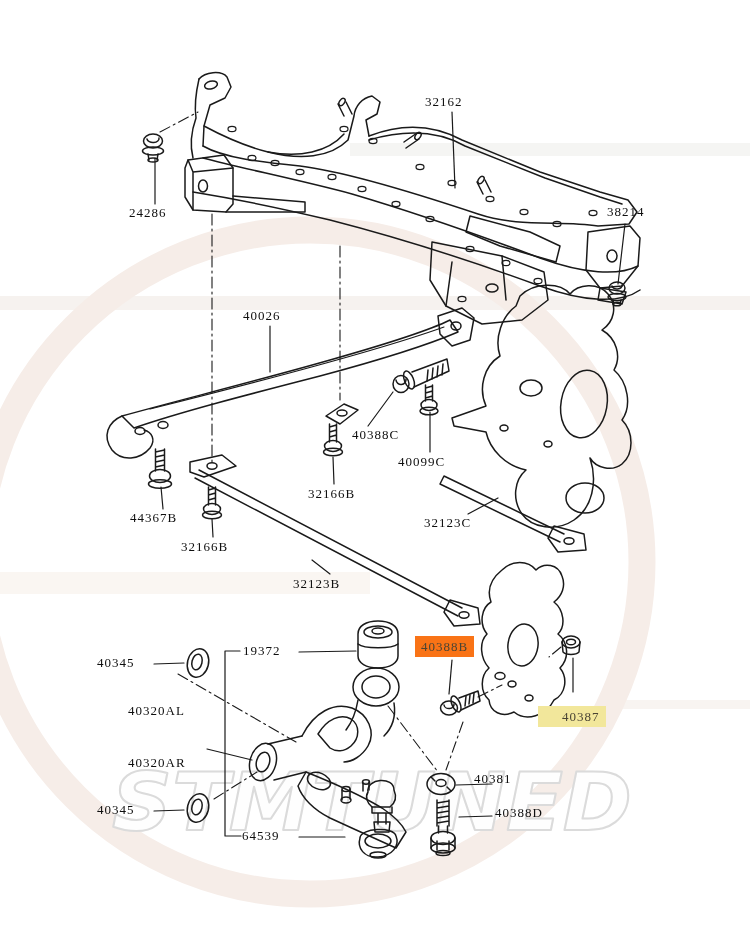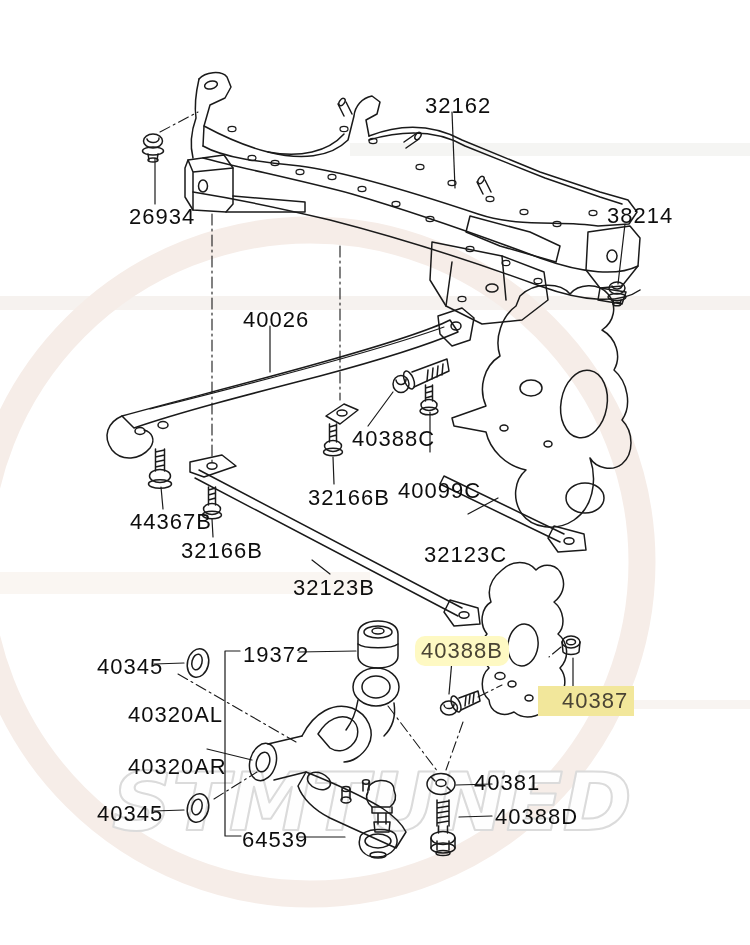--- a/index.html
+++ b/index.html
@@ -1,20 +1,20 @@
 <!DOCTYPE html>
 <html><head>
 <meta charset="utf-8">
 <style>
   html,body{margin:0;padding:0;background:#ffffff;}
   #stage{position:relative;width:750px;height:945px;background:#ffffff;overflow:hidden;
          font-family:"DejaVu Sans",sans-serif;}
   #art{position:absolute;left:0;top:0;}
-  .lbl{position:absolute;font-size:22px;line-height:1;letter-spacing:1px;color:#0e0e0e;
-       white-space:nowrap;font-family:Liberation Sans, sans-serif;}
+  .lbl{position:absolute;font-size:13px;line-height:1;letter-spacing:1px;color:#0e0e0e;
+       white-space:nowrap;font-family:Liberation Serif, serif;}
   .hl{padding:4px 6px;color:#4a4434;}
 </style>
 </head>
 <body>
 
 <div id="stage">
 
 <svg id="art" width="750" height="945" viewBox="0 0 750 945" fill="none" stroke="#1a1a1a" stroke-width="1.5" stroke-linecap="round" stroke-linejoin="round">
 
   <g stroke="none">
@@ -261,34 +261,34 @@
     <path d="M178,674 L296,742"></path>
     <path d="M214,799 L257,772"></path>
     <path d="M478,697 L502,685"></path>
     <path d="M561,647 L549,657"></path>
     <path d="M388,706 L438,772"></path>
     <path d="M463,722 L446,770"></path>
   </g>
 </svg>
 
 <div class="lbl" style="left:425px;top:95px">32162</div>
-<div class="lbl" style="left:129px;top:206px">26934</div>
+<div class="lbl" style="left:129px;top:206px">24286</div>
 <div class="lbl" style="left:607px;top:205px">38214</div>
 <div class="lbl" style="left:243px;top:309px">40026</div>
 <div class="lbl" style="left:352px;top:428px">40388C</div>
-<div class="lbl" style="left:398px;top:480px">40099C</div>
+<div class="lbl" style="left:398px;top:455px">40099C</div>
 <div class="lbl" style="left:308px;top:487px">32166B</div>
 <div class="lbl" style="left:130px;top:511px">44367B</div>
 <div class="lbl" style="left:181px;top:540px">32166B</div>
-<div class="lbl" style="left:424px;top:544px">32123C</div>
+<div class="lbl" style="left:424px;top:516px">32123C</div>
 <div class="lbl" style="left:293px;top:577px">32123B</div>
 <div class="lbl" style="left:97px;top:656px">40345</div>
 <div class="lbl" style="left:243px;top:644px">19372</div>
-<div class="lbl hl" style="left: 415px; top: 636px; background: #fef9c3; border-radius: 10px;">40388B</div>
-<div class="lbl hl" style="left: 538px; top: 686px; background: rgb(242, 231, 155); padding-left: 24px;">40387</div>
+<div class="lbl hl" style="left: 415px; top: 636px; background: #f97316;">40388B</div>
+<div class="lbl hl" style="left: 538px; top: 706px; background: rgb(242, 231, 155); padding-left: 24px;">40387</div>
 <div class="lbl" style="left:128px;top:704px">40320AL</div>
 <div class="lbl" style="left:128px;top:756px">40320AR</div>
 <div class="lbl" style="left:97px;top:803px">40345</div>
 <div class="lbl" style="left:242px;top:829px">64539</div>
 <div class="lbl" style="left:474px;top:772px">40381</div>
 <div class="lbl" style="left:495px;top:806px">40388D</div>
 
 </div>
 
 </body></html>

